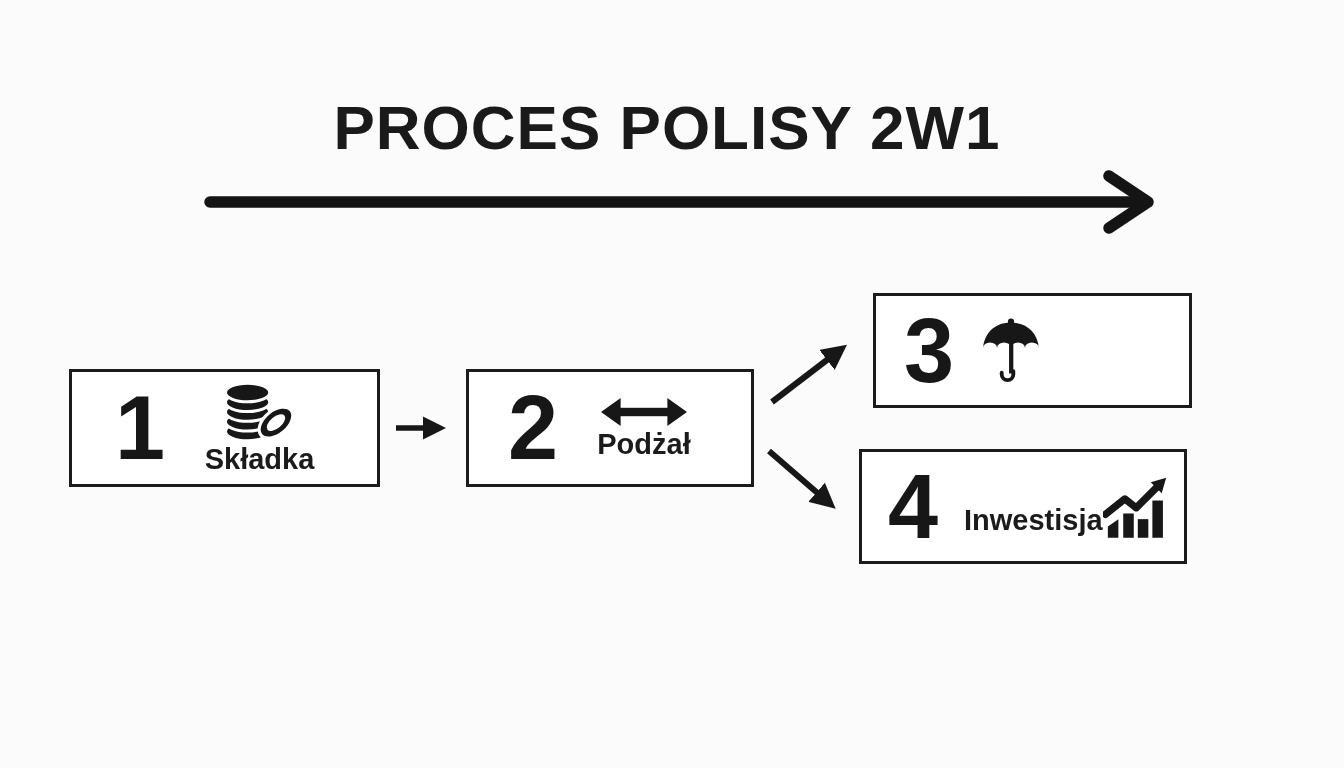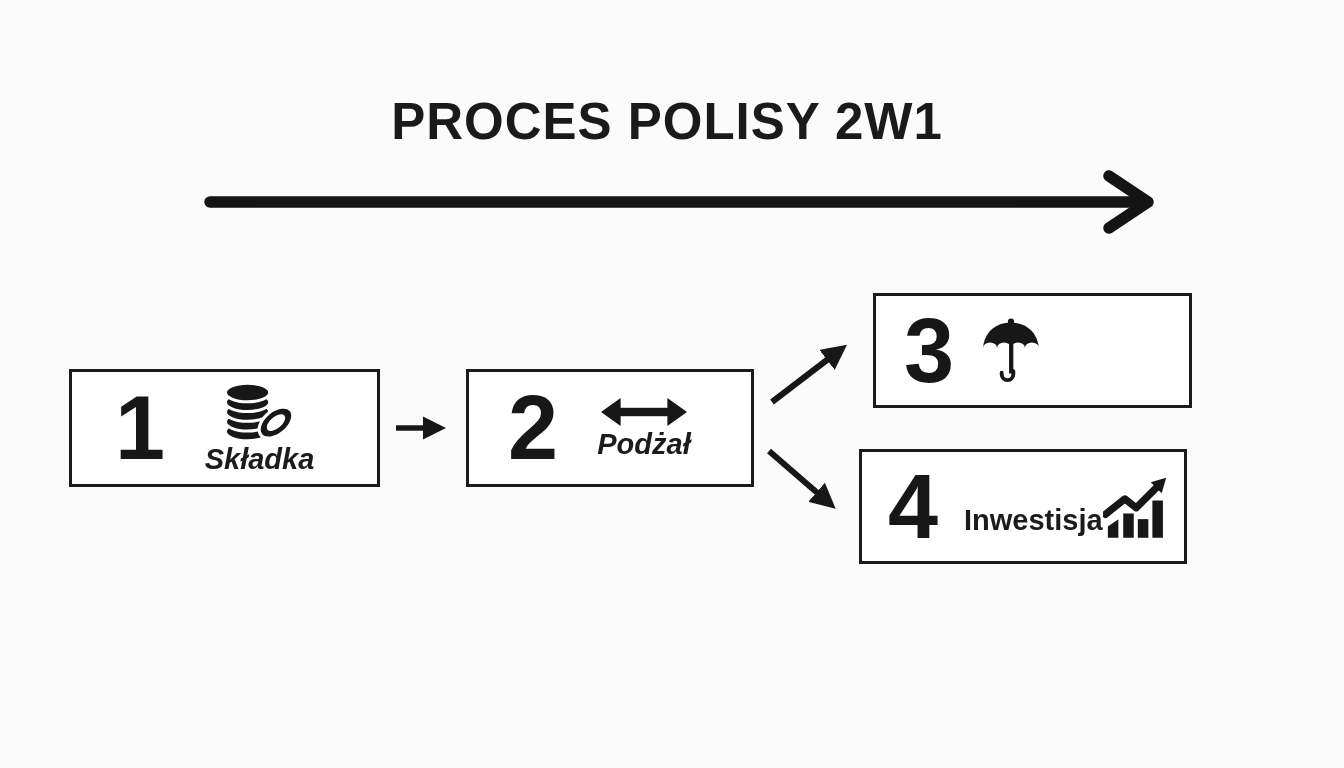--- a/index.html
+++ b/index.html
@@ -15,21 +15,21 @@
     background: #fbfbfb;
     overflow: hidden;
     color: #171717;
   }
   .title {
     position: absolute;
     top: 92px;
     left: 0;
     width: 1334px;
     text-align: center;
-    font-size: 51px;
+    font-size: 62px;
     font-weight: 700;
     letter-spacing: 1px;
     color: #1a1a1a;
     white-space: nowrap;
   }
   .arrow-layer {
     position: absolute;
     top: 0;
     left: 0;
     width: 1344px;
@@ -61,21 +61,20 @@
   
   #box-1 { left: 69px; top: 369px; width: 311px; height: 118px; padding-left: 28px; }
   #box-1 .step-number { width: 80px; }
   .icon-label-col {
     flex: 1 1 auto;
     display: flex;
     flex-direction: column;
     align-items: center;
     justify-content: flex-end;
     padding-right: 38px;
-    font-style: italic;
   }
   
   #box-2 { left: 466px; top: 369px; width: 288px; height: 118px; padding-left: 22px; }
   #box-2 .step-number { width: 84px; }
   #box-2 .step-label { }
   
   #box-3 { left: 873px; top: 293px; width: 319px; height: 115px; padding: 0 26px 0 28px; }
   #box-3 .step-number { width: 76px; text-align: left; }
   #box-3 .step-label { flex: 1 1 auto; text-align: center; font-size: 30px; }
   

